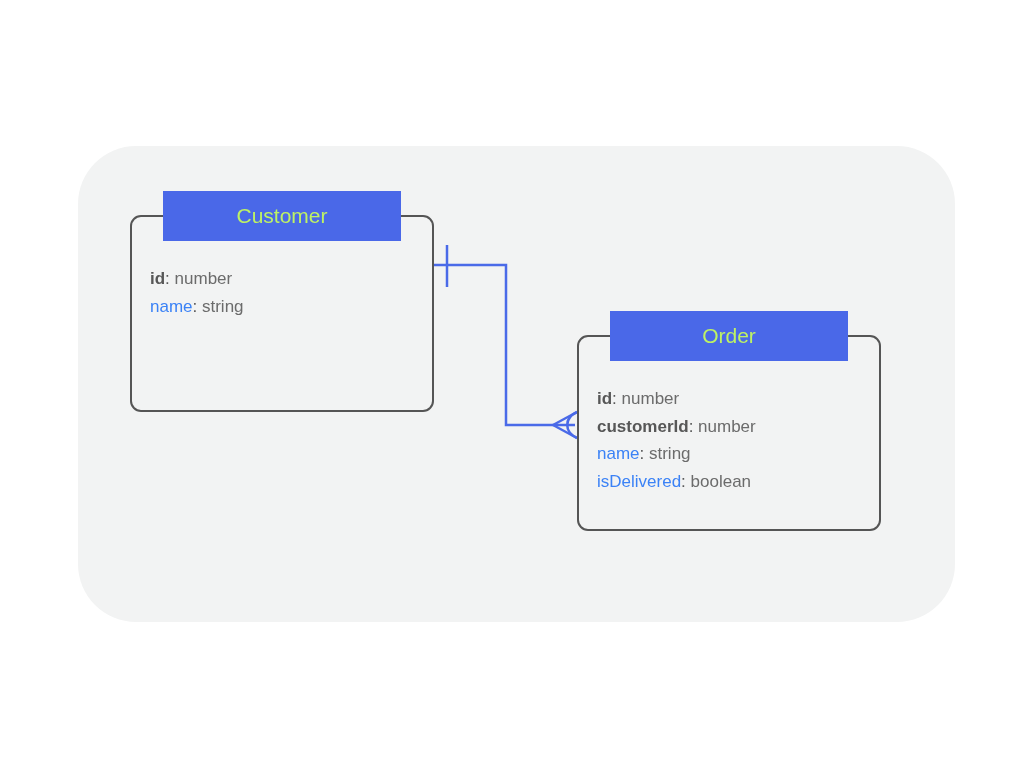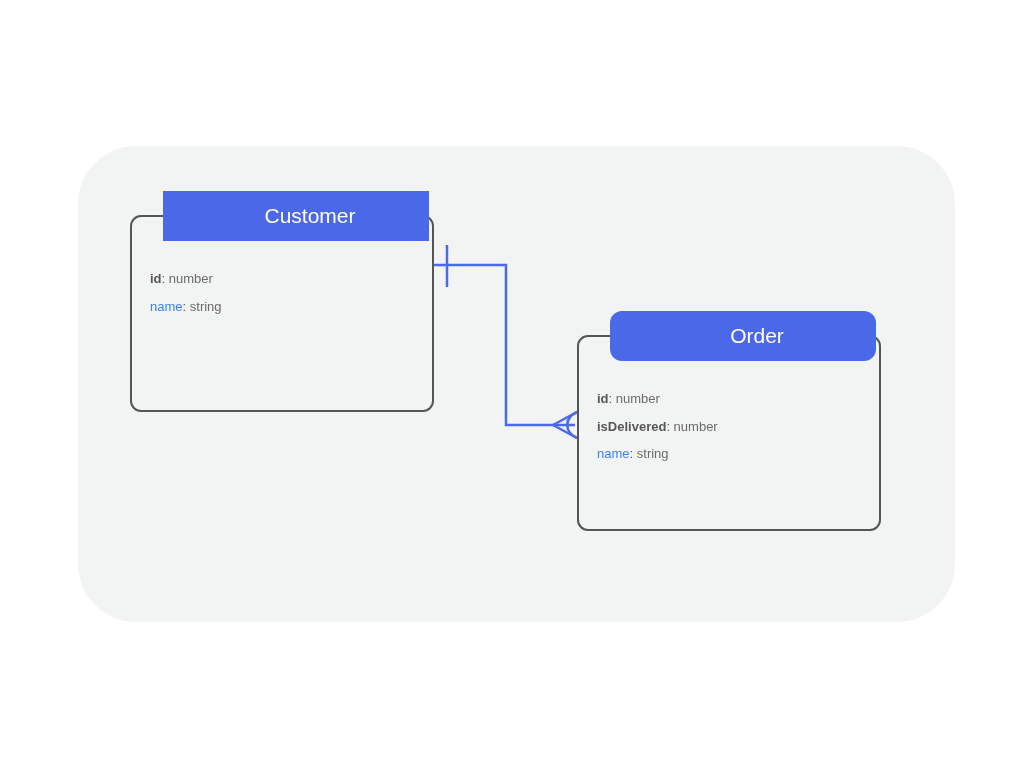--- a/index.html
+++ b/index.html
@@ -55,35 +55,34 @@
     width: 100%;
     box-sizing: border-box;
     border: 2px solid #555555;
     border-radius: 11px;
     background: transparent;
   }
   .entity-header {
     position: absolute;
     top: 0;
     background: #4a68e8;
-    color: #ffffff;
+    color: #bef264;
     font-size: 21px;
     line-height: 50px;
     height: 50px;
     text-align: center;
     white-space: nowrap;
     overflow: hidden;
-    padding-left: 28px;
   }
   .entity-attrs {
     position: absolute;
     left: 20px;
     top: 74px;
     color: #5a5a5a;
-    font-size: 13px;
+    font-size: 17px;
     line-height: 27.5px;
   }
   .attr {
     white-space: nowrap;
   }
   .attr .attr-name {
     color: #3b82f6;
   }
   .attr.is-key .attr-name {
     font-weight: bold;
@@ -114,21 +113,20 @@
     top: 311px;
     width: 304px;
     height: 220px;
   }
   #entity-order .entity-body {
     height: 196px;
   }
   #entity-order .entity-header {
     left: 33px;
     width: 238px;
-    border-radius: 12px;
   }
 </style>
 </head>
 <body>
 
 <div id="canvas">
 
   <div id="diagram-panel"></div>
 
   <svg id="connector-layer" viewBox="0 0 1024 768" width="1024" height="768">
@@ -158,21 +156,24 @@
   </div>
 
   <div class="entity" id="entity-order">
     <div class="entity-body"></div>
     <div class="entity-header">Order</div>
     <div class="entity-attrs">
       <div class="attr is-key">
         <span class="attr-name">id</span><span class="attr-sep">: </span><span class="attr-type">number</span>
       </div>
       <div class="attr is-key">
-        <span class="attr-name">isDelivered</span><span class="attr-sep">: </span><span class="attr-type">number</span>
+        <span class="attr-name">customerId</span><span class="attr-sep">: </span><span class="attr-type">number</span>
       </div>
       <div class="attr">
         <span class="attr-name">name</span><span class="attr-sep">: </span><span class="attr-type">string</span>
+      </div>
+      <div class="attr">
+        <span class="attr-name">isDelivered</span><span class="attr-sep">: </span><span class="attr-type">boolean</span>
       </div>
     </div>
   </div>
 
 </div>
 
 </body></html>

